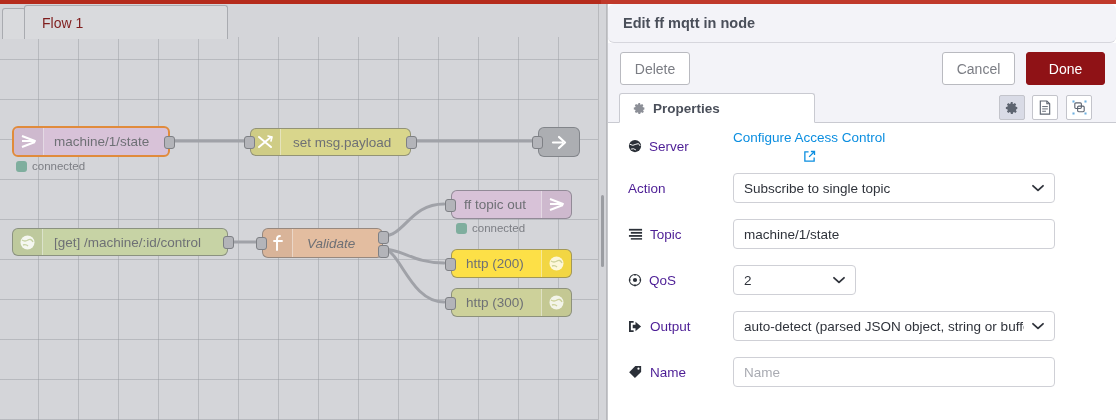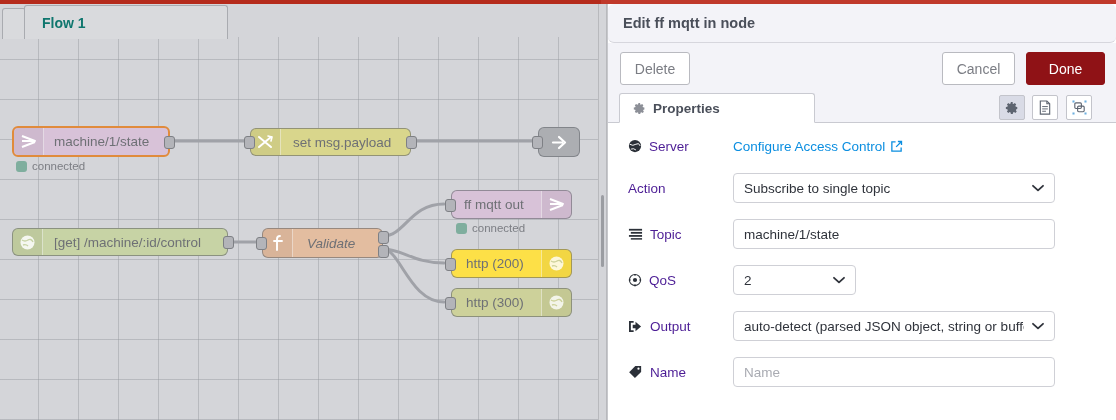--- a/index.html
+++ b/index.html
@@ -24,21 +24,21 @@
       linear-gradient(to bottom, rgba(150,152,158,.45) 1px, transparent 1px);
     background-size:40px 40px;
     background-position:-2px 15px;
   }
   #tabbar{position:absolute;left:0;top:0;width:598px;height:33px;background:#d4d5d9;}
   #tab-stub{position:absolute;left:2px;top:4px;width:22px;height:30px;
     border:1px solid #a9abb0;border-bottom:none;border-radius:3px 3px 0 0;background:#d9dadd;}
   #tab-flow1{position:absolute;left:24px;top:1px;width:202px;height:33px;
     border:1px solid #a9abb0;border-bottom:none;border-radius:3px 3px 0 0;background:#d9dadd;
     display:flex;align-items:center;}
-  #tab-flow1 .lbl{font-size:14px;color:#0f766e;padding-left:17px;font-weight:700;}
+  #tab-flow1 .lbl{font-size:14px;color:#7f1d1d;padding-left:17px;font-weight:400;}
 
   
   .node{position:absolute;border-radius:6px;display:flex;align-items:center;
     box-sizing:border-box;border:1px solid rgba(90,92,98,.55);}
   .node .label{font-size:13.5px;color:#6e7075;white-space:nowrap;}
   .node .iconbox{width:30px;height:100%;display:flex;align-items:center;justify-content:center;
     box-sizing:border-box;}
   .node .iconbox.left{border-right:1px solid rgba(255,255,255,.45);border-radius:5px 0 0 5px;background:rgba(0,0,0,.045);}
   .node .iconbox.right{border-left:1px solid rgba(255,255,255,.45);border-radius:0 5px 5px 0;background:rgba(0,0,0,.045);}
   .port{position:absolute;width:11px;height:13px;background:#b3b4b9;
@@ -84,21 +84,21 @@
   #ib-appearance{right:24px;}
 
   
   #form{position:absolute;left:0;top:120px;width:100%;height:296px;background:#fff;padding-top:10px;box-sizing:border-box;}
   .row{position:absolute;left:20px;width:460px;height:28px;display:flex;align-items:center;}
   .row .rlabel{width:105px;display:flex;align-items:center;gap:7px;font-size:13.5px;color:#4c1d95;flex:none;}
   .ctl{box-sizing:border-box;height:30px;border:1px solid #cfd0d6;border-radius:4px;background:#fff;
     display:flex;align-items:center;padding:0 10px;font-size:13.5px;color:#2f333b;}
   .ctl.sel{justify-content:space-between;cursor:pointer;}
   .caret{font-size:11px;color:#44484f;margin-left:8px;}
-  a.link{color:#0b8ee0;font-size:13.5px;text-decoration:none;display:inline-flex;align-items:center;gap:5px;cursor:pointer;}
+  a.link{color:#0b8ee0;font-size:13.5px;text-decoration:none;display:inline-flex;align-items:center;gap:5px;cursor:pointer;flex-direction:column;}
   .ph{color:#a9abb2;}
   svg{display:block;}
 </style>
 </head>
 <body>
 
 <div id="top-bar">
   <div class="seg-dark"></div>
 </div>
 
@@ -175,21 +175,21 @@
         <path d="M9 2 q-3 0 -3 3 L6 16 M3 7 L11 7" stroke="#fff" stroke-width="1.9" fill="none" stroke-linecap="round"></path>
       </svg>
     </div>
     <span class="label" style="padding-left:14px;font-style:italic;">Validate</span>
     <div class="port" style="left:-7px;top:8px;"></div>
     <div class="port" style="right:-7px;top:2px;"></div>
     <div class="port" style="right:-7px;top:16px;"></div>
   </div>
 
   <div class="node" style="left:451px;top:186px;width:121px;height:29px;background:#d8c2d8;">
-    <span class="label" style="padding-left:12px;">ff mqtt out</span>
+    <span class="label" style="padding-left:12px;">ff topic out</span>
     <div class="iconbox right" style="position:absolute;right:0;top:0;">
       <svg width="17" height="15" viewBox="0 0 17 15">
         <path d="M2 2 L15 7 L2 7 M2 13 L15 8" stroke="#fff" stroke-width="2" fill="none" stroke-linejoin="round"></path>
       </svg>
     </div>
     <div class="port" style="left:-7px;top:8px;"></div>
   </div>
   <div class="status" style="left:456px;top:218px;">
     <span class="dot"></span>
     <span class="txt">connected</span>

